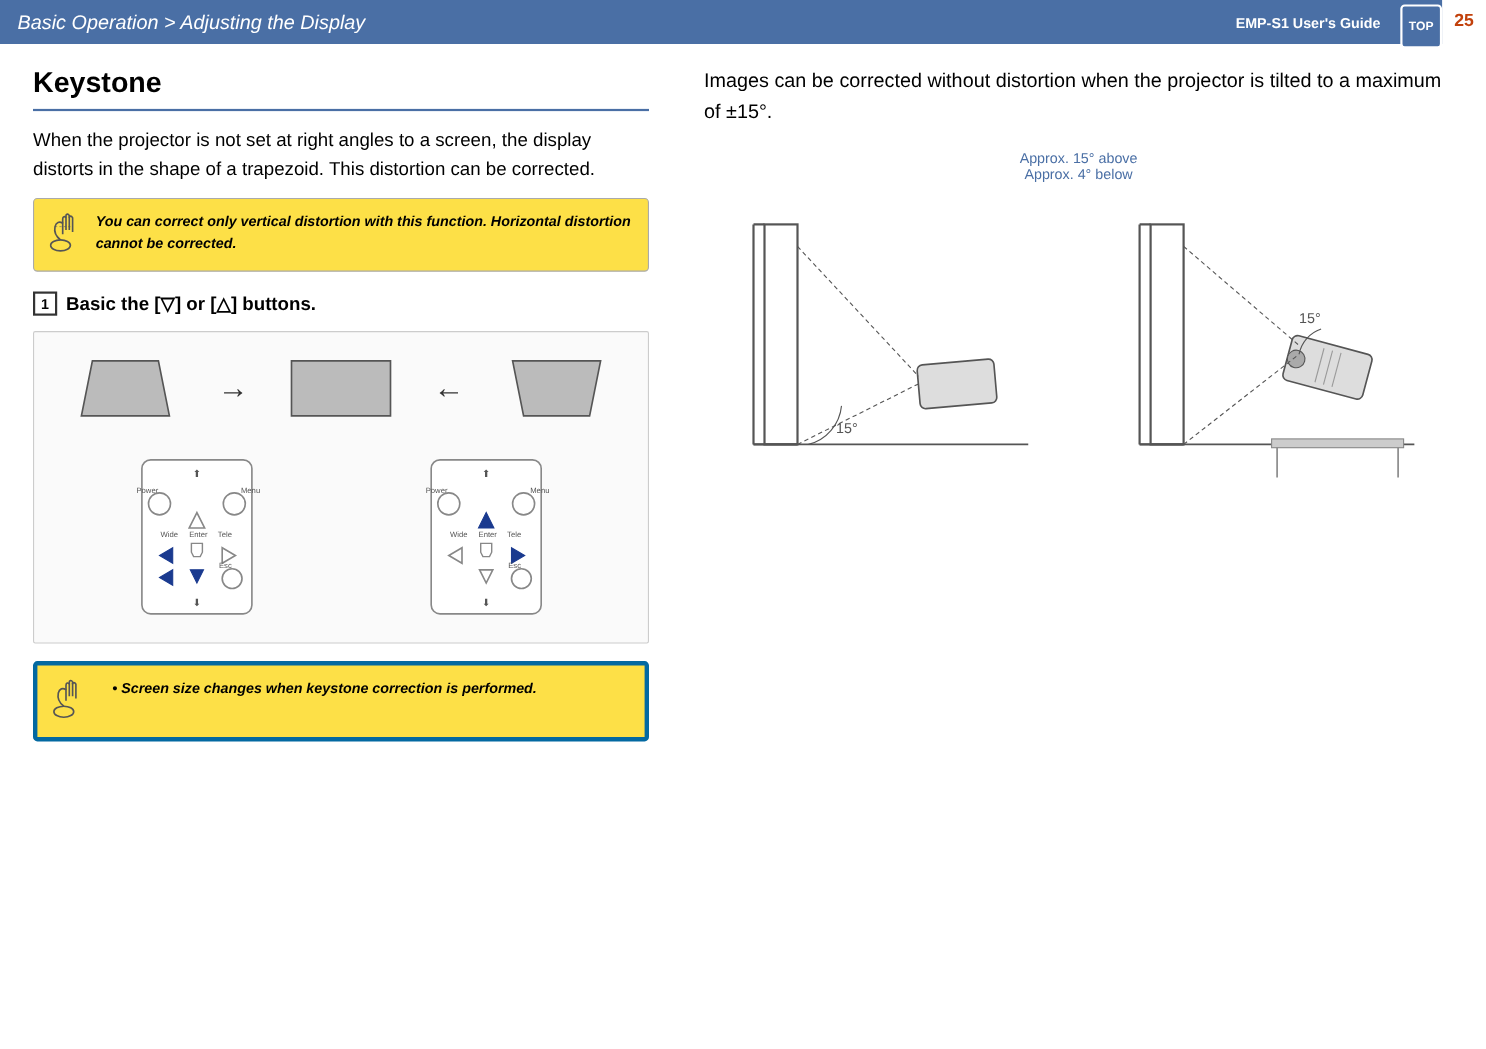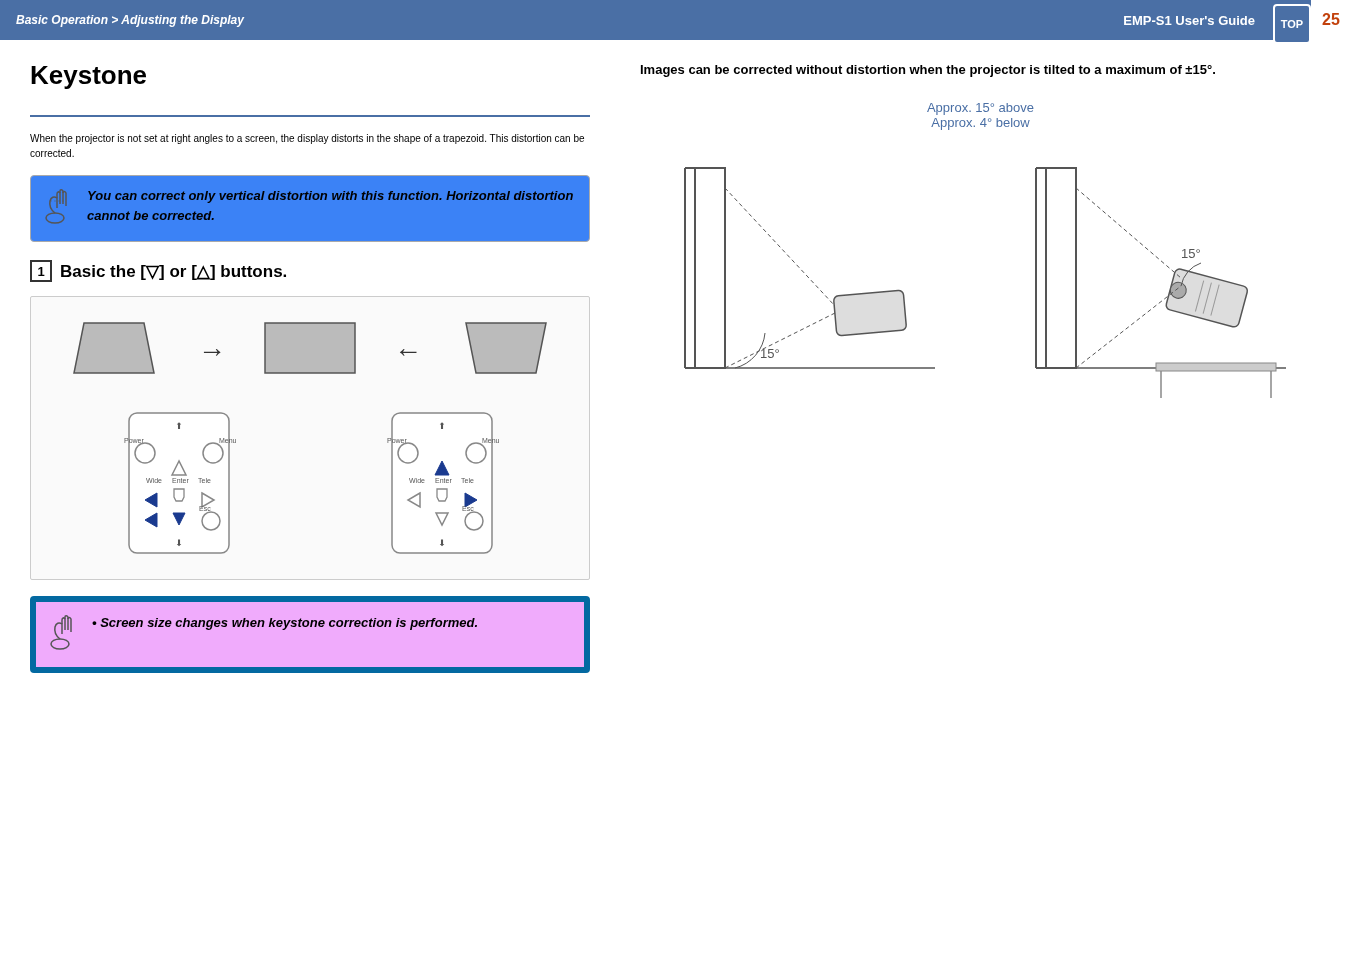--- a/index.html
+++ b/index.html
@@ -17,23 +17,23 @@
       background: #4a6fa5;
       color: #fff;
       display: flex;
       align-items: center;
       justify-content: space-between;
       padding: 0 16px;
       height: 40px;
       position: relative;
     }
     .header-left {
-      font-size: 12px;
+      font-size: 18px;
       font-style: italic;
-      font-weight: bold;
+      font-weight: normal;
     }
     .header-right {
       font-size: 13px;
       font-weight: bold;
       margin-right: 80px;
     }
     .header-top-btn {
       position: absolute;
       right: 40px;
       top: 4px;
@@ -83,41 +83,41 @@
     
     .right-col {
       flex: 1;
       padding-left: 20px;
     }
 
     
     .keystone-title {
       font-size: 26px;
       font-weight: bold;
-      padding-bottom: 24px;
+      padding-bottom: 8px;
       border-bottom: 2px solid #4a6fa5;
       margin-bottom: 14px;
     }
 
     .intro-text {
-      font-size: 10px;
+      font-size: 17px;
       line-height: 1.5;
       margin-bottom: 14px;
     }
 
     
     .note-box {
       border: 1px solid #aaa;
       border-radius: 4px;
       padding: 10px 14px;
       margin-bottom: 18px;
       display: flex;
       align-items: flex-start;
       gap: 10px;
-      background: #3b82f6;
+      background: #fde047;
     }
     .note-icon {
       font-size: 26px;
       flex-shrink: 0;
       margin-top: 2px;
     }
     .note-text {
       font-size: 13px;
       font-style: italic;
       font-weight: bold;
@@ -184,50 +184,49 @@
       align-items: center;
     }
     .remote-container {
       display: flex;
       flex-direction: column;
       align-items: center;
     }
 
     
     .note-box2 {
-      border: 6px solid #0369a1;
+      border: 4px solid #0369a1;
       border-radius: 4px;
       padding: 10px 14px;
       margin-top: 4px;
       display: flex;
       align-items: flex-start;
-      gap: 10px;
-      background: #f0abfc;
+      gap: 22px;
+      background: #fde047;
     }
     .note-text2 {
       font-size: 13px;
       font-style: italic;
       font-weight: bold;
       line-height: 1.7;
     }
     .note-text2 .bullet {
       display: block;
       margin-bottom: 4px;
     }
     .link-blue {
       color: #3366cc;
       text-decoration: underline;
     }
 
     
     .right-intro {
-      font-size: 13px;
+      font-size: 18px;
       line-height: 1.55;
       margin-bottom: 20px;
-      font-weight: bold;
     }
 
     .labels-row {
       display: flex;
       justify-content: space-around;
       margin-bottom: 8px;
       flex-direction: column;
     }
     .angle-label {
       color: #4a6fa5;

